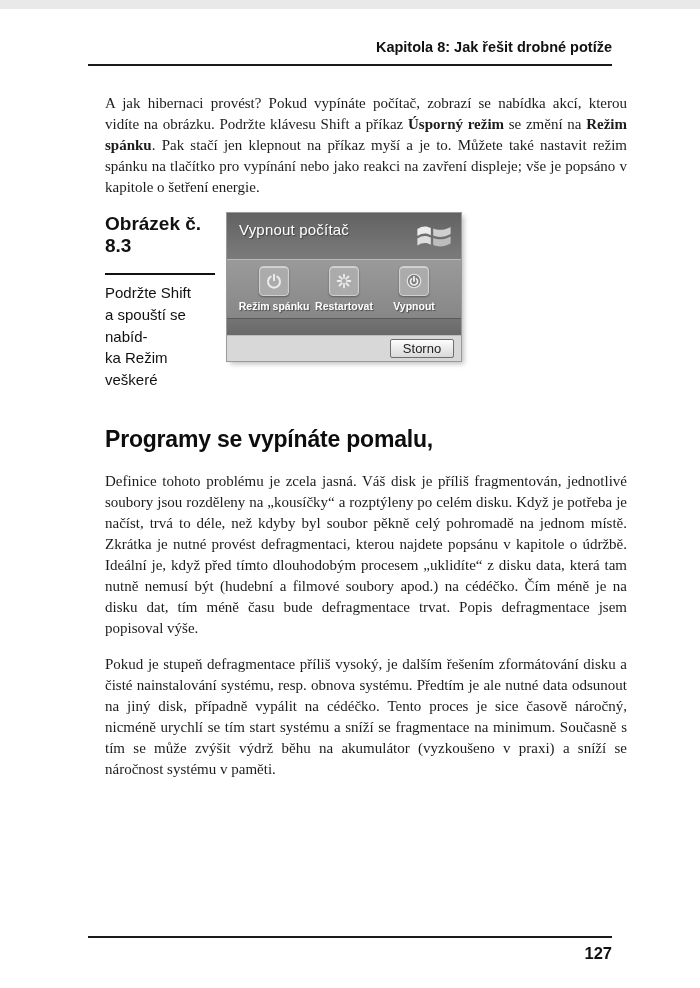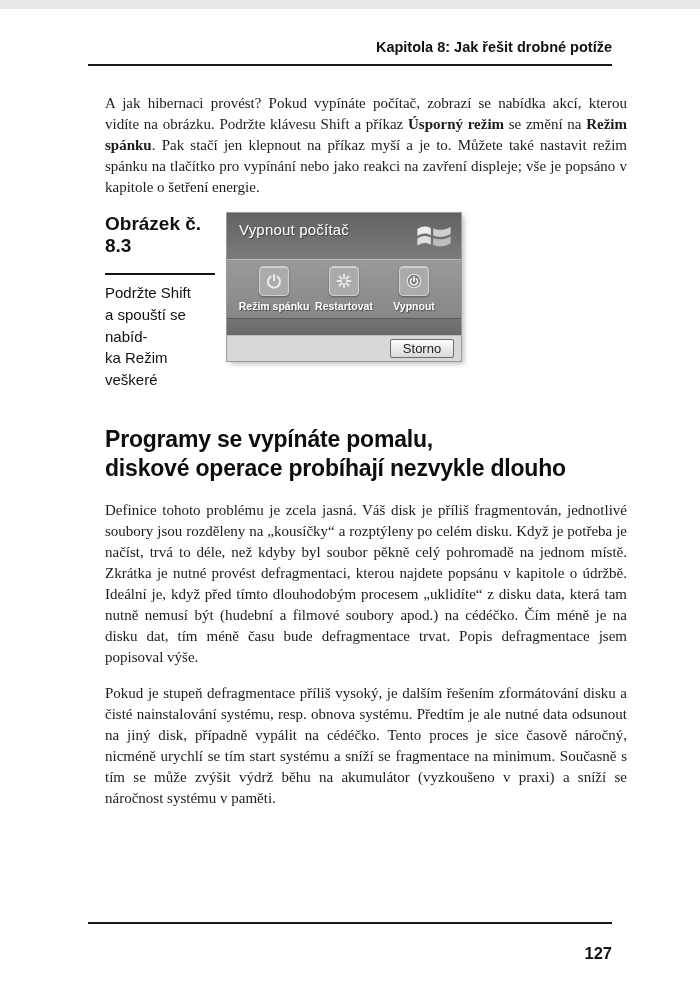--- a/index.html
+++ b/index.html
@@ -68,21 +68,21 @@
     display:flex;align-items:center;justify-content:center;
   }
   
   .section-heading{
     font-family:"Liberation Sans",sans-serif;font-weight:bold;color:#0d0d0d;
     font-size:23px;line-height:1.26;margin:0 0 17px 0;letter-spacing:-0.2px;
   }
   
   .page-footer{
     position:absolute;bottom:34px;left:88px;width:524px;
-    border-top:2px solid #1a1a1a;text-align:right;padding-top:20px;
+    border-top:2px solid #1a1a1a;text-align:right;padding-top:6px;
     font-family:"Liberation Sans",sans-serif;font-weight:bold;font-size:16.5px;color:#111;
   }
 </style>
 </head>
 <body>
 
 <div class="page">
 
   <div class="running-header">
     <span>Kapitola 8: Jak řešit drobné potíže</span>
@@ -157,21 +157,20 @@
         <div class="dlg-spacer"></div>
 
         <div class="dlg-footer">
           <div class="dlg-cancel">Storno</div>
         </div>
       </div>
     </div>
 
     <h1 class="section-heading">
       <span>Programy se vypínáte pomalu,</span><br>
-      <span>diskové operace probíhají nezvykle dlouho</span>
     </h1>
 
     <p class="para">Definice tohoto problému je zcela jasná. Váš disk je příliš fragmentován, jednotlivé soubory jsou rozděleny na „kousíčky“ a rozptýleny po celém disku. Když je potřeba je načíst, trvá to déle, než kdyby byl soubor pěkně celý pohromadě na jednom místě. Zkrátka je nutné provést defragmentaci, kterou najdete popsánu v kapitole o údržbě. Ideální je, když před tímto dlouhodobým procesem „uklidíte“ z disku data, která tam nutně nemusí být (hudební a filmové soubory apod.) na cédéčko. Čím méně je na disku dat, tím méně času bude defragmentace trvat. Popis defragmentace jsem popisoval výše.</p>
     <p class="para">Pokud je stupeň defragmentace příliš vysoký, je dalším řešením zformátování disku a čisté nainstalování systému, resp. obnova systému. Předtím je ale nutné data odsunout na jiný disk, případně vypálit na cédéčko. Tento proces je sice časově náročný, nicméně urychlí se tím start systému a sníží se fragmentace na minimum. Současně s tím se může zvýšit výdrž běhu na akumulátor (vyzkoušeno v praxi) a sníží se náročnost systému v paměti.</p>
 
   </div>
 
   <div class="page-footer">
     <span>127</span>
   </div>

